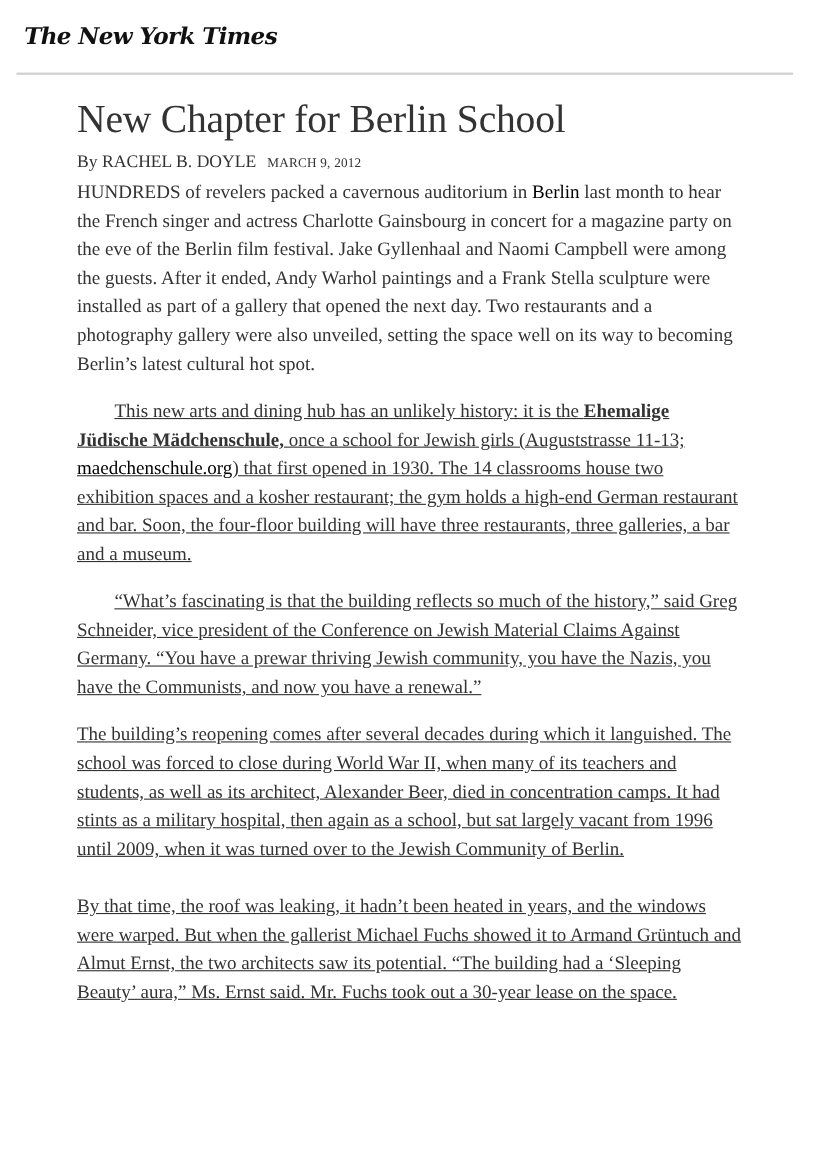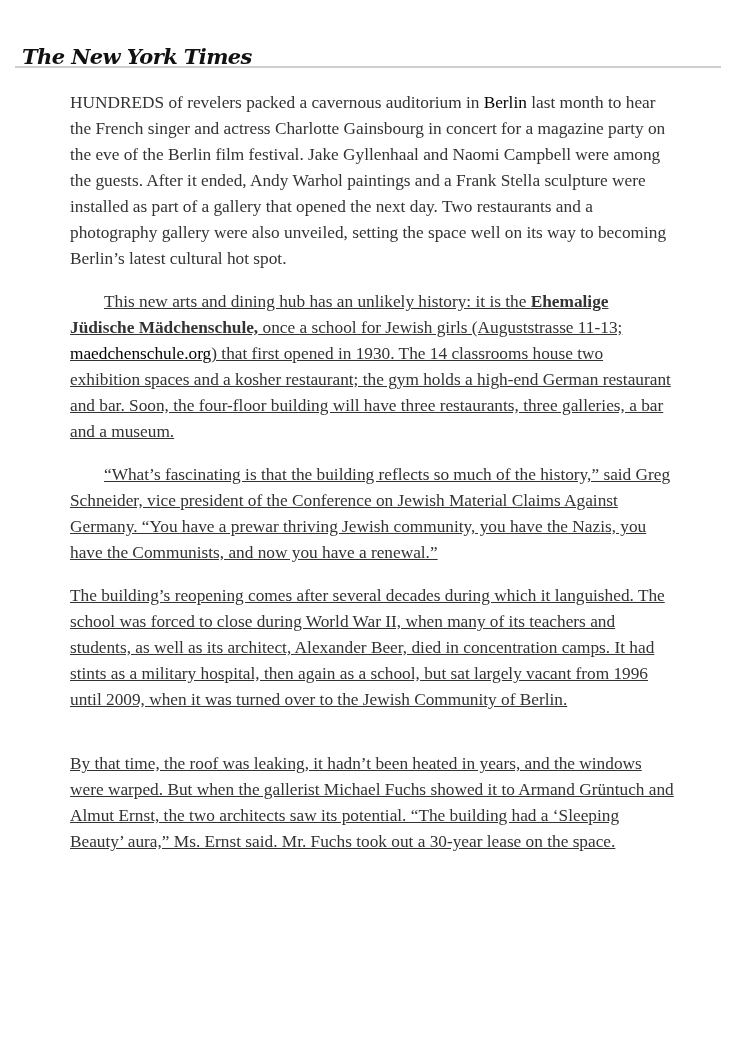--- a/index.html
+++ b/index.html
@@ -1,18 +1,18 @@
 <!DOCTYPE html>
 <html><head>
   <meta charset="utf-8">
   <style>
     html, body { margin: 0; padding: 0; background: #ffffff; }
     body { width: 745px; height: 1053px; position: relative; overflow: hidden; }
     .masthead {
-      position: absolute; left: 22px; top: 44px;
+      position: absolute; left: 22px; top: 20px;
       font-family: "DejaVu Serif", serif; font-weight: bold;
       font-size: 21px; letter-spacing: -0.6px; color: #111;
       font-style: italic;
     }
     .rule {
       position: absolute; left: 15px; top: 66px; width: 706px; height: 2px;
       background: #cfcfcf;
     }
     .article {
       position: absolute; left: 70px; top: 86px; width: 605px;
@@ -27,31 +27,35 @@
     }
     .byline .date {
       font-size: 12px; margin-left: 10px; letter-spacing: 0.2px;
     }
     p {
       margin: 0; font-size: 17.3px; line-height: 26px; color: #333;
     }
     p.first { margin-top: 4px; font-family: Liberation Serif, serif; }
     p.indent { text-indent: 34px; }
     p + p { margin-top: 17px; text-decoration: underline; }
-    p.extra-gap { margin-top: 38px; }
+    p.extra-gap { margin-top: 26px; }
     a.link { color: #000; text-decoration: none; }
     b { color: #333; }
   </style>
 </head>
 <body>
 
 <div class="masthead">The New York Times</div>
 <div class="rule"></div>
 
 <div class="article">
+  <h1>New Chapter for Berlin School</h1>
+  <div class="byline">
+    <span>By RACHEL B. DOYLE</span><span class="date">MARCH 9, 2012</span>
+  </div>
 
   <p class="first"><span>HUNDREDS of revelers packed a cavernous auditorium in </span><a class="link">Berlin</a><span> last month to hear the French singer and actress Charlotte Gainsbourg in concert for a magazine party on the eve of the Berlin film festival. Jake Gyllenhaal and Naomi Campbell were among the guests. After it ended, Andy Warhol paintings and a Frank Stella sculpture were installed as part of a gallery that opened the next day. Two restaurants and a photography gallery were also unveiled, setting the space well on its way to becoming Berlin’s latest cultural hot spot.</span></p>
 
   <p class="indent"><span>This new arts and dining hub has an unlikely history: it is the </span><b>Ehemalige Jüdische Mädchenschule,</b><span> once a school for Jewish girls (Auguststrasse 11-13; </span><a class="link">maedchenschule.org</a><span>) that first opened in 1930. The 14 classrooms house two exhibition spaces and a kosher restaurant; the gym holds a high-end German restaurant and bar. Soon, the four-floor building will have three restaurants, three galleries, a bar and a museum.</span></p>
 
   <p class="indent">“What’s fascinating is that the building reflects so much of the history,” said Greg Schneider, vice president of the Conference on Jewish Material Claims Against Germany. “You have a prewar thriving Jewish community, you have the Nazis, you have the Communists, and now you have a renewal.”</p>
 
   <p>The building’s reopening comes after several decades during which it languished. The school was forced to close during World War II, when many of its teachers and students, as well as its architect, Alexander Beer, died in concentration camps. It had stints as a military hospital, then again as a school, but sat largely vacant from 1996 until 2009, when it was turned over to the Jewish Community of Berlin.</p>
 
   <p class="extra-gap">By that time, the roof was leaking, it hadn’t been heated in years, and the windows were warped. But when the gallerist Michael Fuchs showed it to Armand Grüntuch and Almut Ernst, the two architects saw its potential. “The building had a ‘Sleeping Beauty’ aura,” Ms. Ernst said. Mr. Fuchs took out a 30-year lease on the space.</p>

